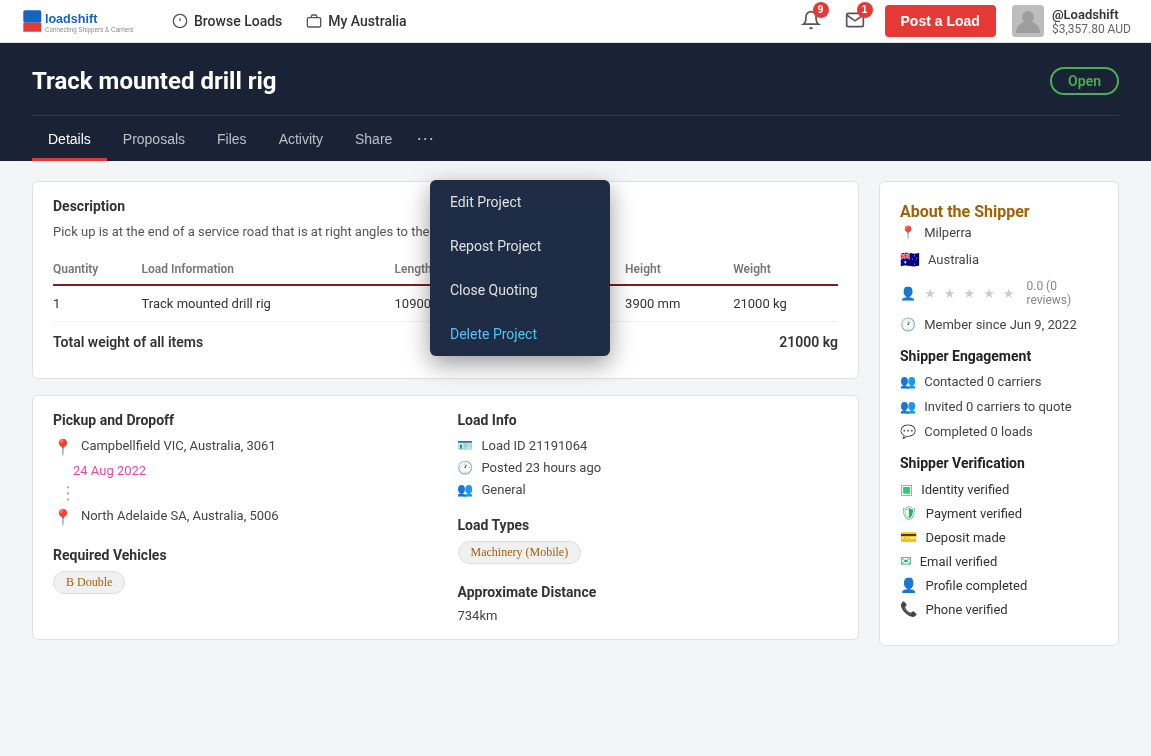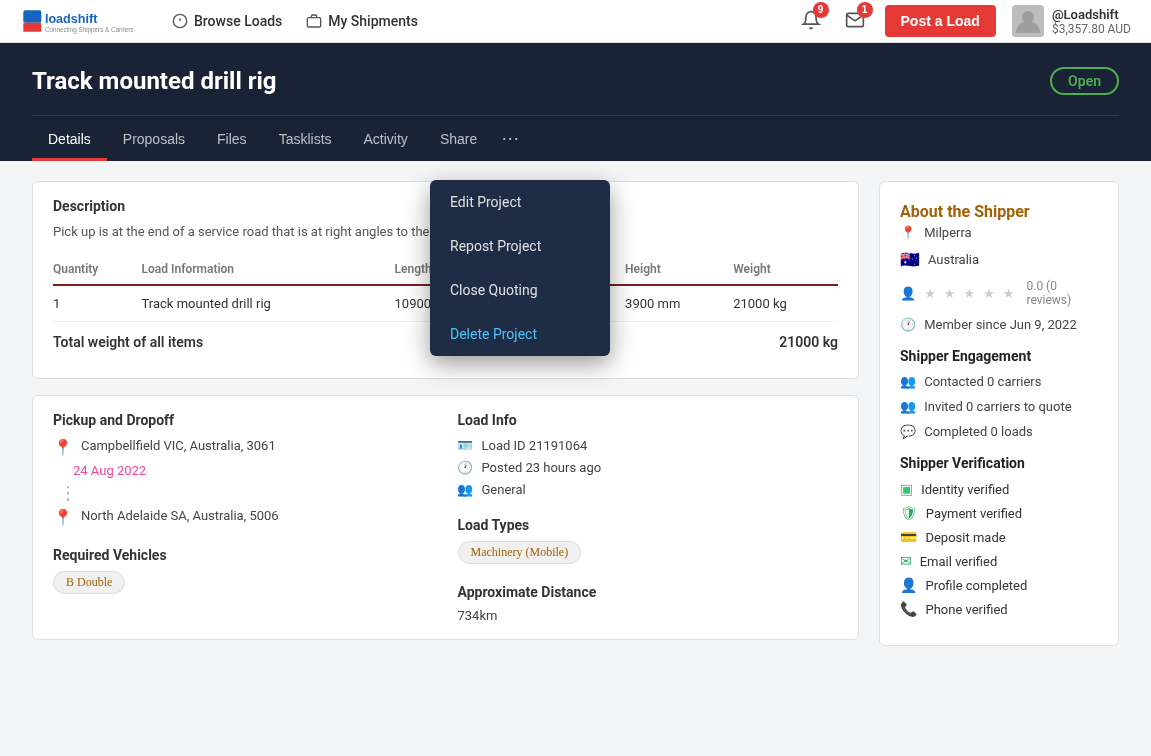--- a/index.html
+++ b/index.html
@@ -158,21 +158,21 @@
           <line x1="12" y1="8" x2="12" y2="12"></line>
           <line x1="12" y1="16" x2="12.01" y2="16"></line>
         </svg>
       <span>Browse Loads</span>
     </a>
     <a class="nav-link">
       <svg width="16" height="16" viewBox="0 0 24 24" fill="none" stroke="#555" stroke-width="2">
           <rect x="2" y="7" width="20" height="14" rx="2"></rect>
           <path d="M16 7V5a2 2 0 0 0-2-2h-4a2 2 0 0 0-2 2v2"></path>
         </svg>
-      <span>My Shipments</span>
+      <span>My Australia</span>
     </a>
   </div>
   <div class="nav-right">
     <button class="icon-btn">
       <svg width="20" height="20" viewBox="0 0 24 24" fill="none" stroke="#555" stroke-width="2">
           <path d="M18 8A6 6 0 0 0 6 8c0 7-3 9-3 9h18s-3-2-3-9"></path>
           <path d="M13.73 21a2 2 0 0 1-3.46 0"></path>
         </svg>
       <span class="badge">9</span>
     </button>
@@ -200,21 +200,20 @@
   </div>
 </nav>
 
 <div class="hero">
   <h1 class="hero-title">Track mounted drill rig</h1>
   <span class="open-badge">Open</span>
   <div class="tabs">
     <button class="tab active">Details</button>
     <button class="tab">Proposals</button>
     <button class="tab">Files</button>
-    <button class="tab">Tasklists</button>
     <button class="tab">Activity</button>
     <button class="tab">Share</button>
     <button class="tab-more">···</button>
   </div>
 </div>
 
 <div class="dropdown-menu">
   <div class="dropdown-item">Edit Project</div>
   <div class="dropdown-item">Repost Project</div>
   <div class="dropdown-item">Close Quoting</div>

